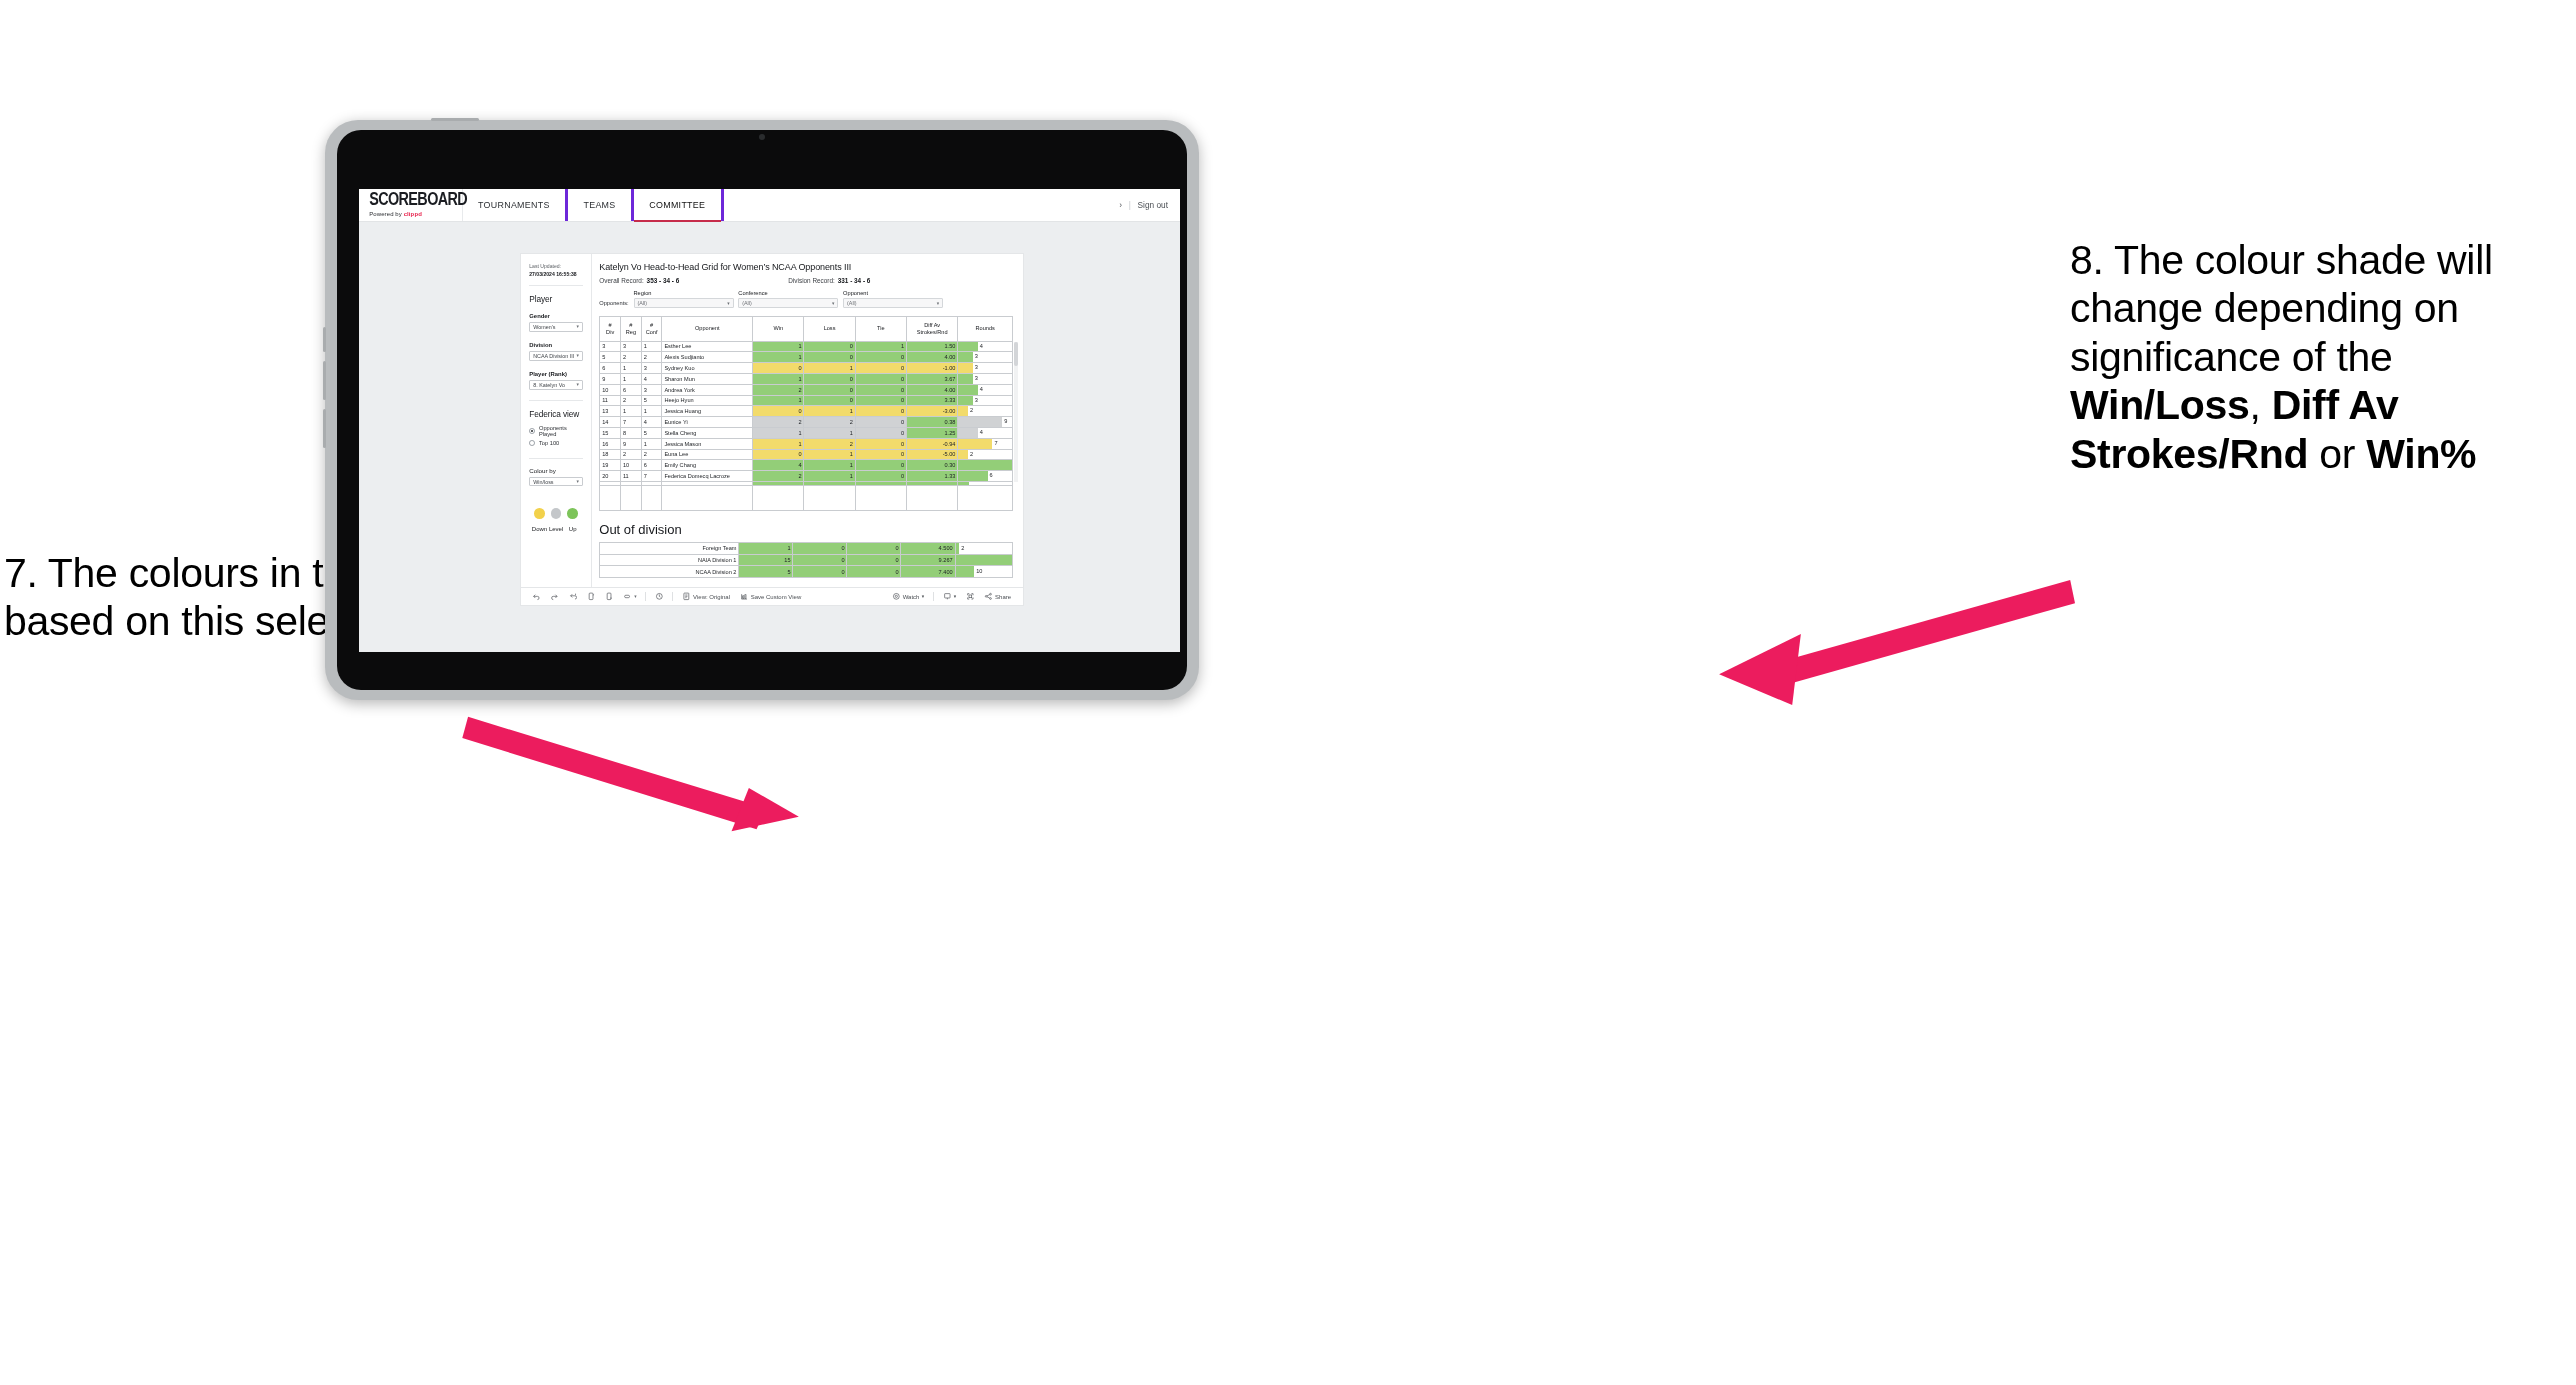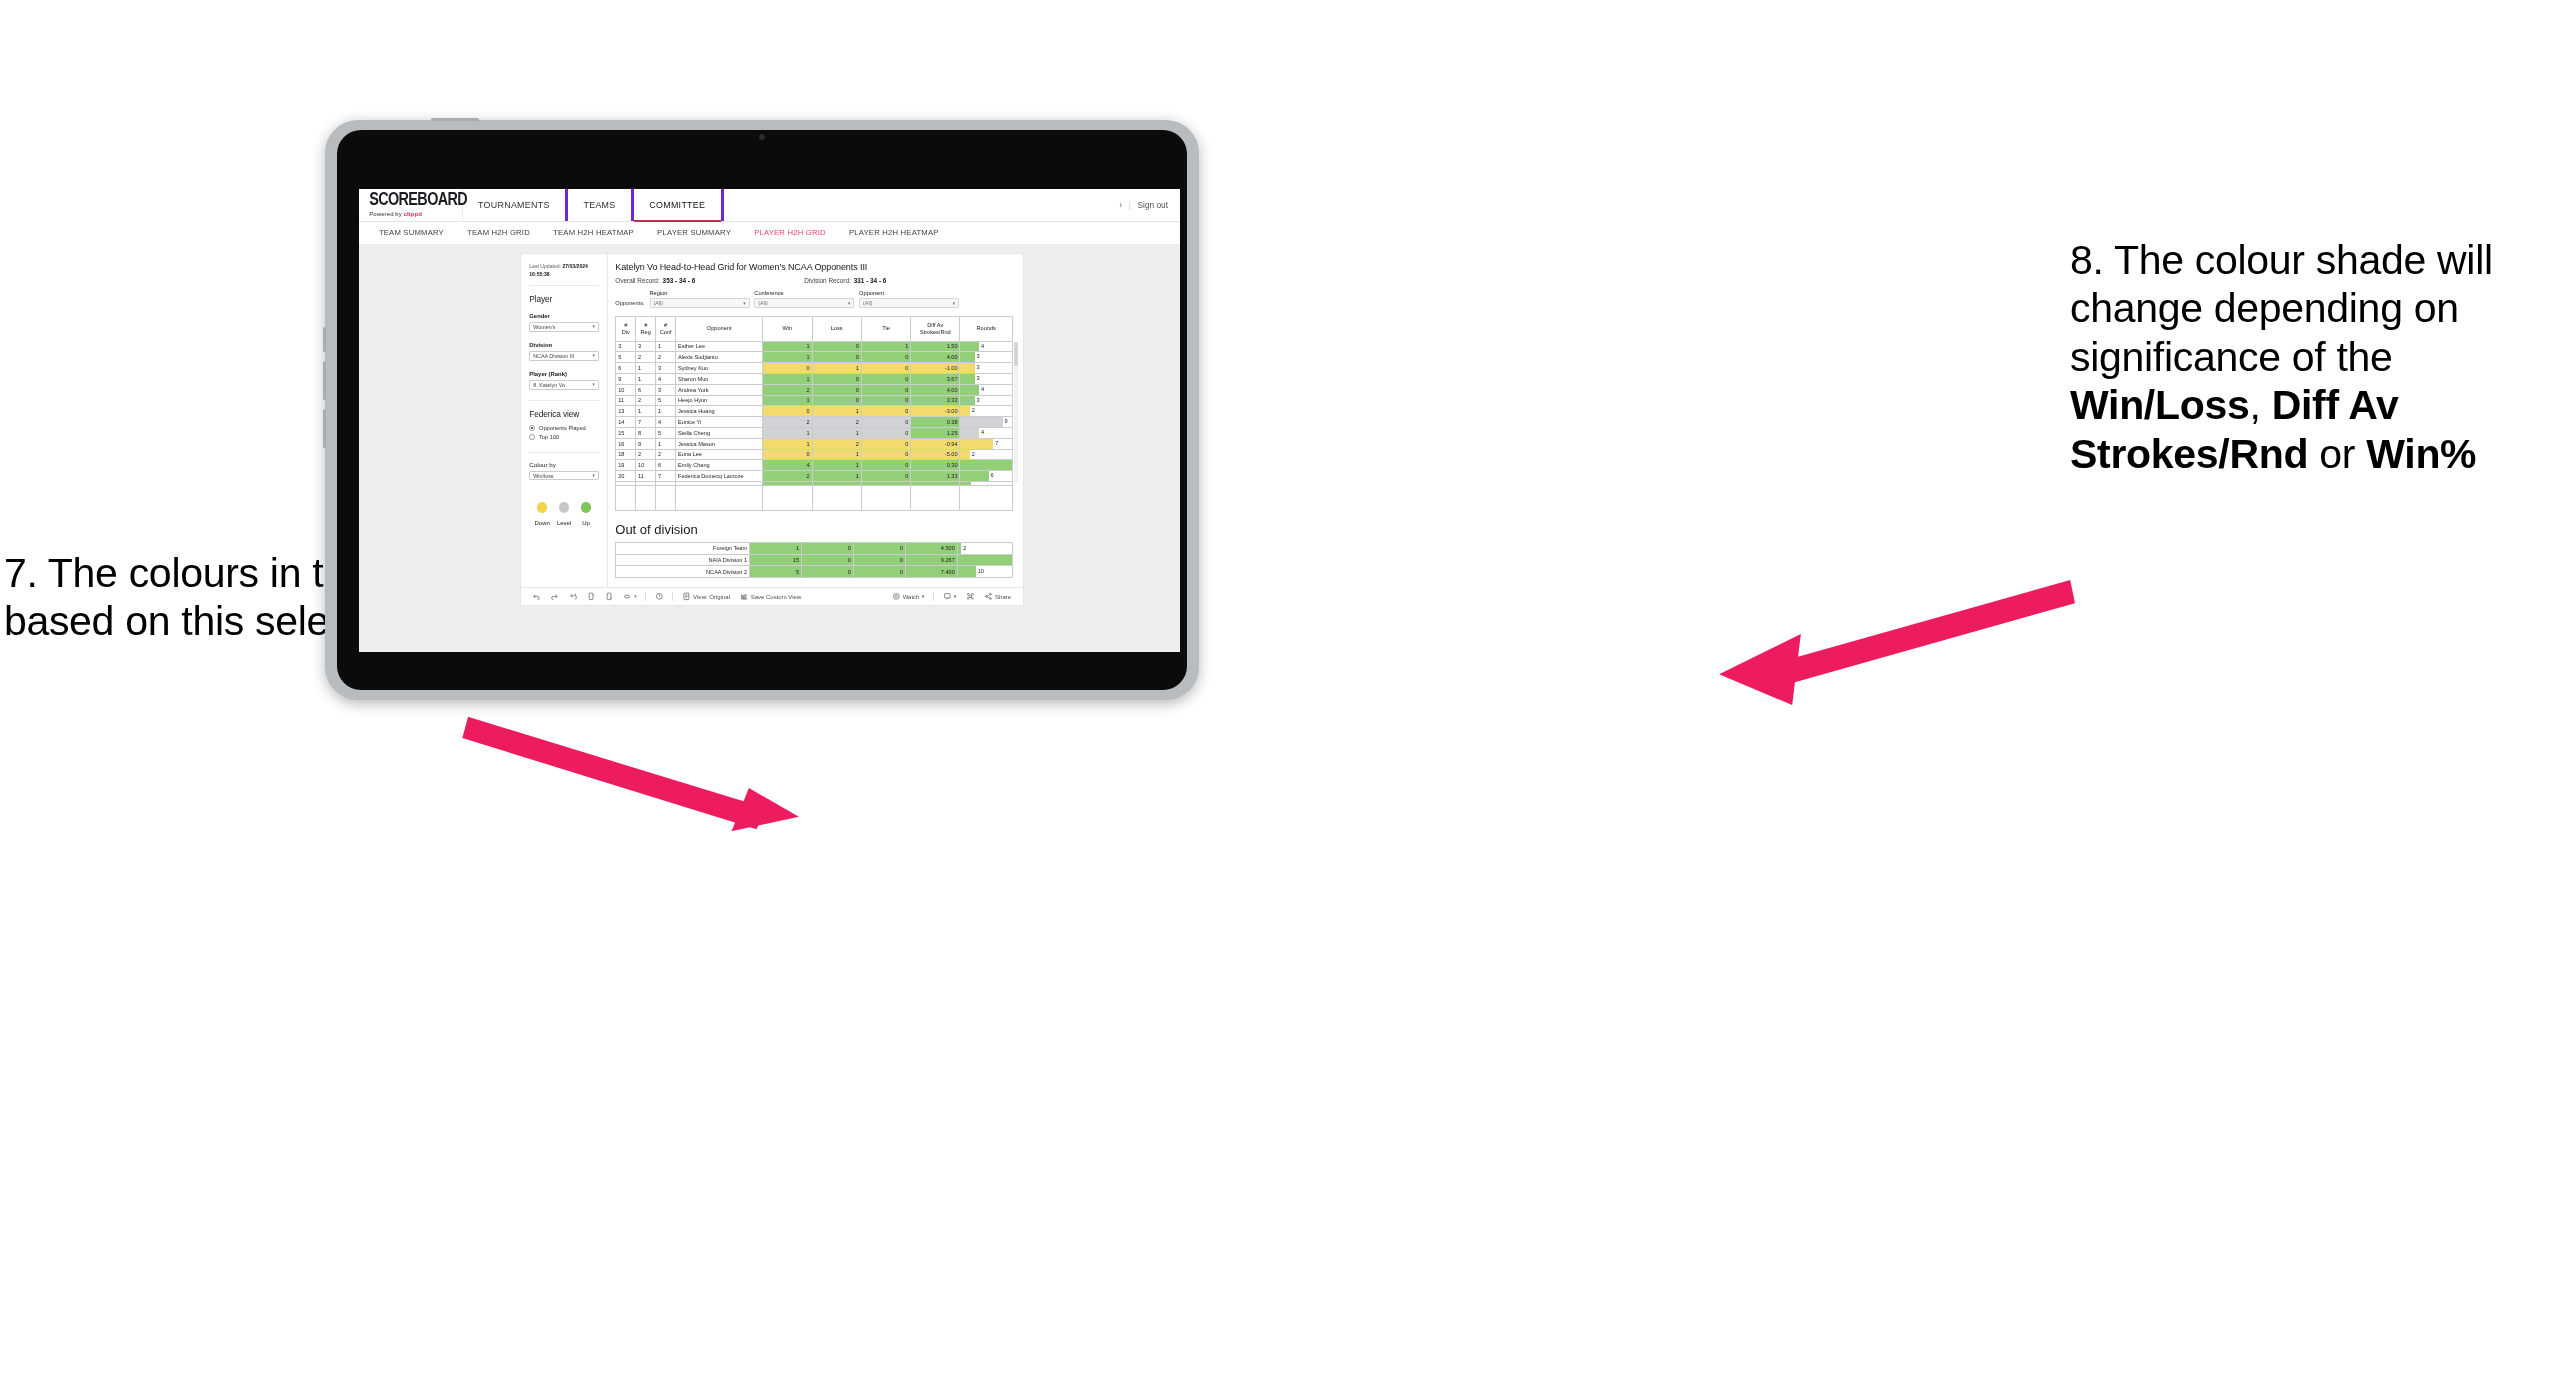--- a/index.html
+++ b/index.html
@@ -75,21 +75,21 @@
   
   #workspace{position:absolute;left:0;right:0;top:55px;bottom:0;background:#eceef0;}
   #viz{
     position:absolute;left:162px;top:10.6px;width:502px;height:351px;
     background:#fff;display:flex;flex-direction:column;
     box-shadow:0 0 0 1px #e4e6e8;
   }
   #viz-body{flex:1;display:flex;min-height:0;}
 
   
-  #panel{width:87px;border-right:1px solid #e6e8ea;padding:8.7px 7.7px 0 8.7px;
+  #panel{width:71px;border-right:1px solid #e6e8ea;padding:8.7px 7.7px 0 8.7px;
     box-sizing:border-box;flex:none;}
   #last-updated{font-size:5.1px;color:#5a5e63;line-height:1.5;}
   #last-updated b{color:#16181c;font-weight:700;}
   .panel-rule{height:1px;background:#e6e8ea;margin:6.7px 0 7.7px 0;}
   .panel-h{font-size:8.3px;color:#16181c;font-weight:400;margin-bottom:9.6px;letter-spacing:-0.1px;}
   .fld{margin-bottom:10.6px;}
   .fld-label{font-size:5.9px;color:#16181c;font-weight:700;margin-bottom:2.9px;}
   .sel{
     height:9.6px;border:1px solid #c9ccd0;background:#fff;border-radius:1px;
     display:flex;align-items:center;padding:0 2.9px;box-sizing:border-box;
@@ -211,28 +211,20 @@
           <a href="#">TEAMS</a>
           <a href="#" class="active">COMMITTEE</a>
         </nav>
         <div id="topnav-right">
           <span>›</span>
           <span class="sep">|</span>
           <span>Sign out</span>
         </div>
       </div>
 
-      <div id="subnav">
-        <a href="#">TEAM SUMMARY</a>
-        <a href="#">TEAM H2H GRID</a>
-        <a href="#">TEAM H2H HEATMAP</a>
-        <a href="#">PLAYER SUMMARY</a>
-        <a href="#" class="active">PLAYER H2H GRID</a>
-        <a href="#">PLAYER H2H HEATMAP</a>
-      </div>
 
       <div id="workspace">
         <div id="viz">
           <div id="viz-body">
 
             <aside id="panel">
               <div id="last-updated"><span>Last Updated: </span><b>27/03/2024 16:55:38</b></div>
               <div class="panel-rule"></div>
 
               <div class="panel-h">Player</div>

